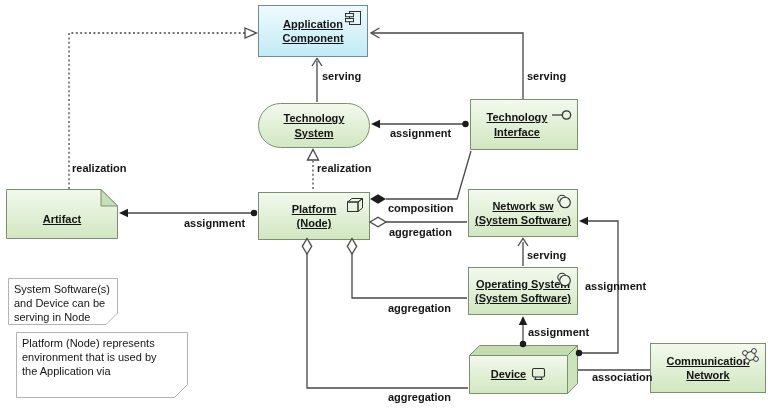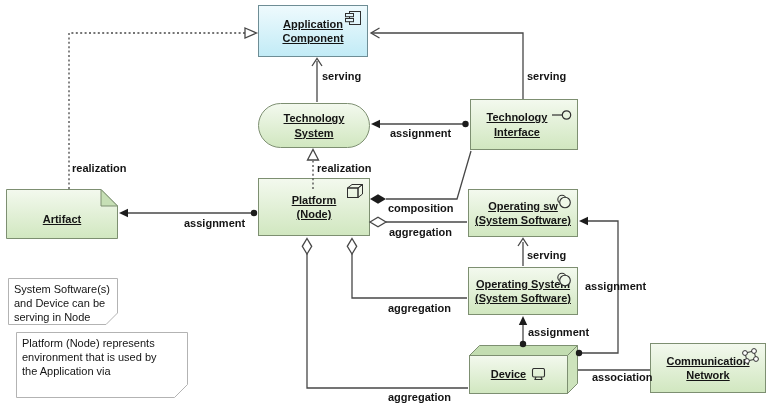--- a/index.html
+++ b/index.html
@@ -71,21 +71,21 @@
         </linearGradient>
       </defs>
       <path d="M0.5,0.5 H95 L111.5,17 V49.5 H0.5 Z" fill="url(#ggrad)" stroke="#7d8f71"></path>
       <path d="M95,0.5 V17 H111.5 Z" fill="#c6dfb5" stroke="#7d8f71"></path>
     </svg>
     <div class="nlabel" style="position:relative">
       <span>Artifact</span>
     </div>
   </div>
 
-  <div class="node green" style="left:258px;top:178px;width:112px;height:58px">
+  <div class="node green" style="left:258px;top:192px;width:112px;height:48px">
     <span class="icon">
       <svg width="16" height="14" viewBox="0 0 16 14">
         <rect x="0.5" y="4" width="10.5" height="9.5" fill="none" stroke="#2f2f2f"></rect>
         <path d="M0.5,4 L5,0.5 H15.5 L11,4 Z" fill="none" stroke="#2f2f2f"></path>
         <path d="M11,13.5 V4 L15.5,0.5 V10 Z" fill="none" stroke="#2f2f2f"></path>
       </svg>
     </span>
     <div class="nlabel">
       <span>Platform</span>
       <span>(Node)</span>
@@ -93,21 +93,21 @@
   </div>
 
   <div class="node green" style="left:468px;top:189px;width:110px;height:48px">
     <span class="icon" style="top:4px;right:5px">
       <svg width="16" height="15" viewBox="0 0 16 15">
         <circle cx="6" cy="5.5" r="4.2" fill="none" stroke="#2f2f2f" stroke-width="1.1"></circle>
         <circle cx="9" cy="8.5" r="5.3" fill="#eff7e8" stroke="#2f2f2f" stroke-width="1.1"></circle>
       </svg>
     </span>
     <div class="nlabel">
-      <span>Operating sw</span>
+      <span>Network sw</span>
       <span>(System Software)</span>
     </div>
   </div>
 
   <div class="node green" style="left:468px;top:267px;width:110px;height:48px">
     <span class="icon" style="top:4px;right:5px">
       <svg width="16" height="15" viewBox="0 0 16 15">
         <circle cx="6" cy="5.5" r="4.2" fill="none" stroke="#2f2f2f" stroke-width="1.1"></circle>
         <circle cx="9" cy="8.5" r="5.3" fill="#eff7e8" stroke="#2f2f2f" stroke-width="1.1"></circle>
       </svg>

